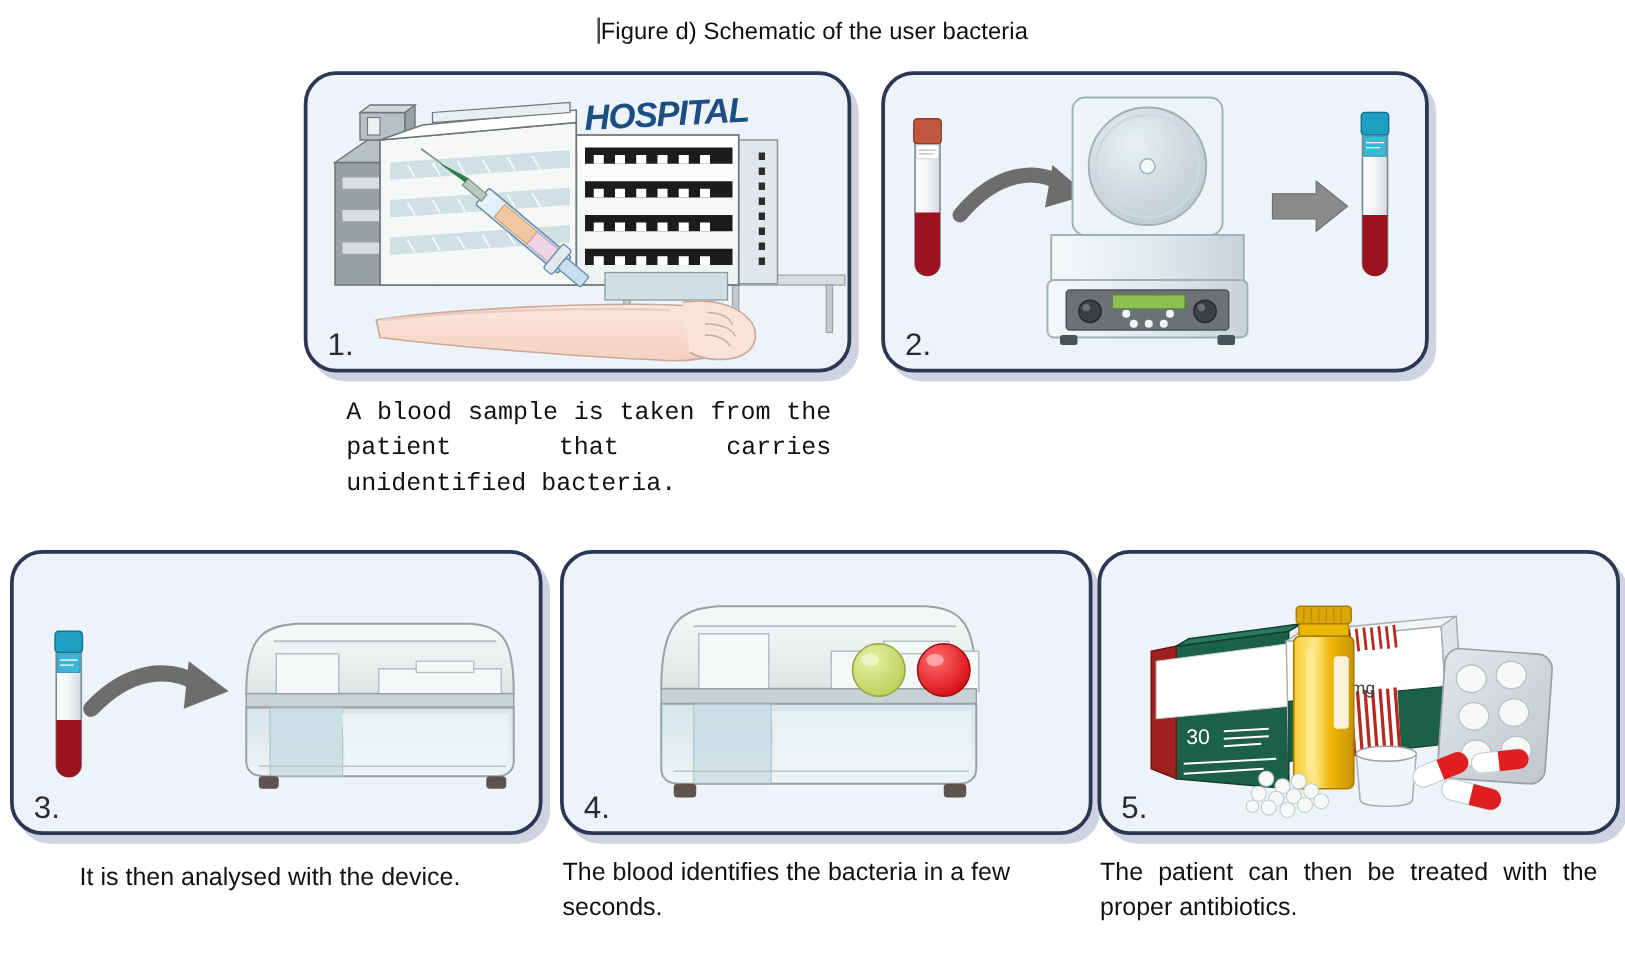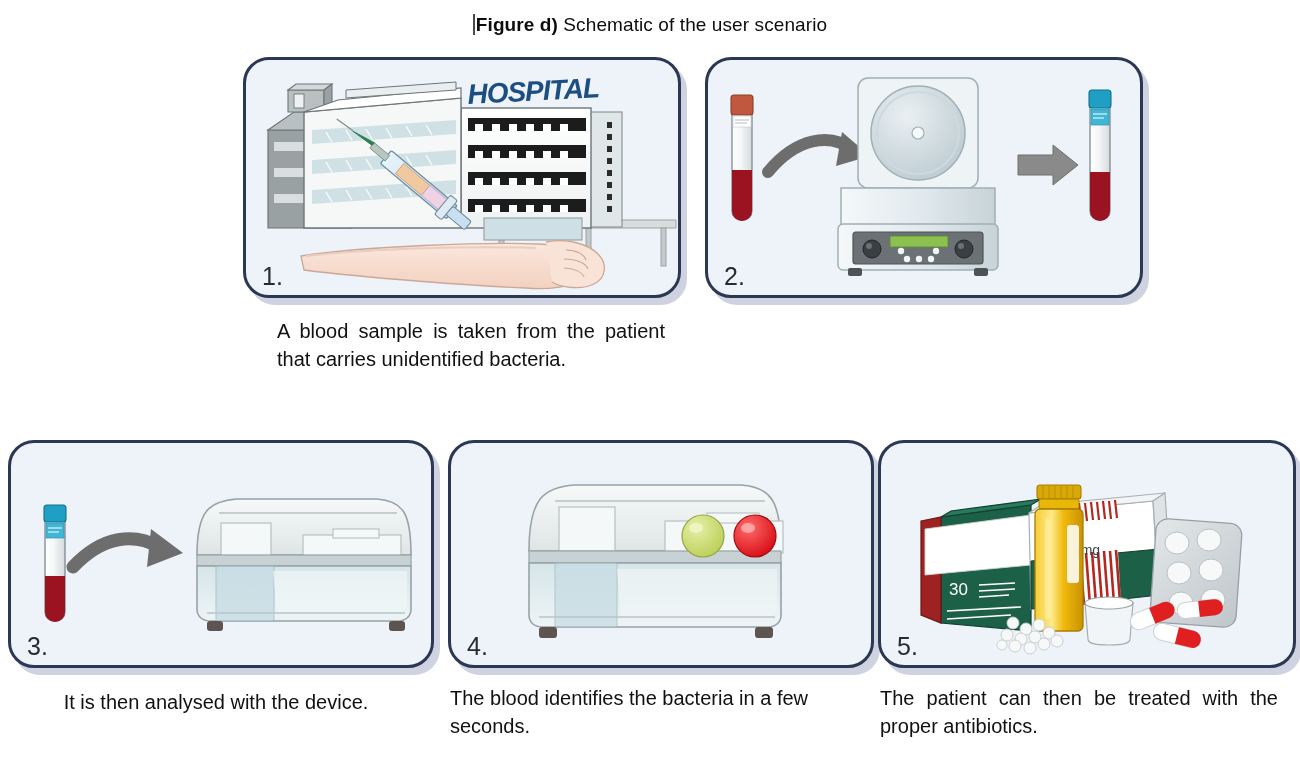--- a/index.html
+++ b/index.html
@@ -25,21 +25,21 @@
     color: #0d0d0d;
     letter-spacing: .1px;
   }
   .fig-title .caret {
     display: inline-block;
     width: 2px; height: 21px;
     background: #4a4a4a;
     vertical-align: -4px;
     margin-right: 1px;
   }
-  .fig-title b { font-weight: bold; }
+  .fig-title b { font-weight: normal; }
 
   
   .panel {
     position: absolute;
     background: #eef2f9;
     border: 3px solid #2b3753;
     border-radius: 26px;
     box-shadow: 6px 7px 0 0 rgba(168,175,200,.55);
     overflow: hidden;
   }
@@ -64,21 +64,21 @@
 
   
   svg { display:block; }
 </style>
 </head>
 <body>
 
 <div id="stage">
 
   <div class="fig-title">
-    <span class="caret"></span><b>Figure d)</b><span> Schematic of the user scenario</span>
+    <span class="caret"></span><b>Figure d)</b><span> Schematic of the user bacteria</span>
   </div>
 
   <div class="panel" style="left:243px; top:57px; width:432px; height:235px;">
     <div class="art">
       <svg viewBox="0 0 432 235" width="432" height="235">
         <defs>
           <linearGradient id="g1w" x1="0" y1="0" x2="0" y2="1">
             <stop offset="0" stop-color="#ffffff"></stop>
               <stop offset="1" stop-color="#eef1f2"></stop>
           </linearGradient>
@@ -321,21 +321,21 @@
           <rect x="381" y="30" width="22" height="18" rx="3" fill="#1f9fc4" stroke="#14708b" stroke-width="1.1"></rect>
           <rect x="383" y="49" width="18" height="16" fill="#3fb6d6" stroke="#2c93ad" stroke-width=".7"></rect>
           <line x1="385" y1="54" x2="399" y2="54" stroke="#ffffff" stroke-width="1"></line>
           <line x1="385" y1="58" x2="396" y2="58" stroke="#ffffff" stroke-width="1"></line>
         </g>
       </svg>
     </div>
     <div class="panel-num">2.</div>
   </div>
 
-  <div class="caption" style="left:277px; top:317px; width:388px;">A blood sample is taken from the patient that carries unidentified bacteria.</div>
+  <div class="caption" style="left:277px; top:317px; width:388px;font-family:Liberation Mono, monospace;">A blood sample is taken from the patient that carries unidentified bacteria.</div>
 
 
   <div class="panel" style="left:8px; top:440px; width:420px; height:222px;">
     <div class="art">
       <svg viewBox="0 0 420 222" width="420" height="222">
         <defs>
           <linearGradient id="tubeg3" x1="0" y1="0" x2="1" y2="0">
             <stop offset="0" stop-color="#ffffff"></stop>
               <stop offset=".45" stop-color="#f4f6f7"></stop>
             <stop offset="1" stop-color="#d5dadd"></stop>

